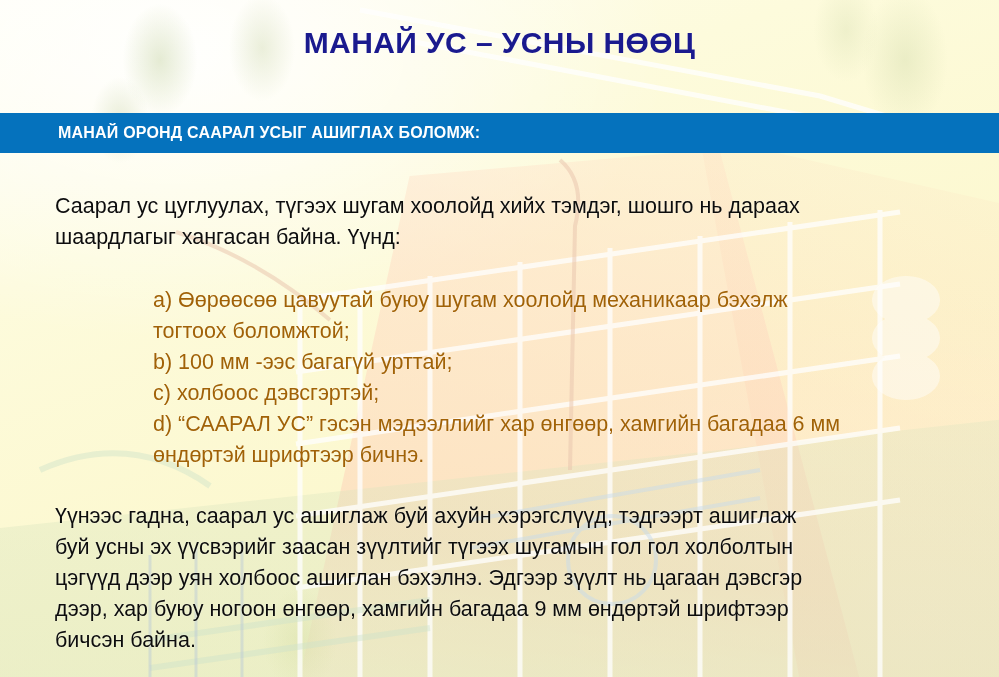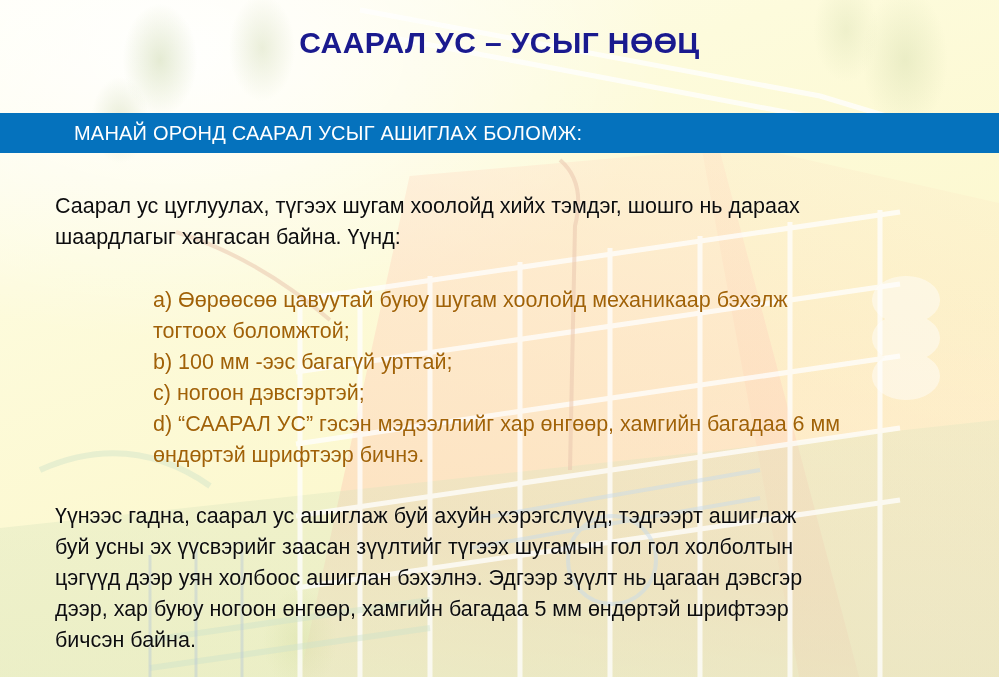--- a/index.html
+++ b/index.html
@@ -75,24 +75,24 @@
     position: absolute;
     left: 0;
     top: 113px;
     width: 999px;
     height: 40px;
     background: #0572bd;
     display: flex;
     align-items: center;
   }
   #banner-text {
-    margin-left: 74px;
+    margin-left: 58px;
     color: #ffffff;
-    font-size: 20px;
-    font-weight: normal;
+    font-size: 16px;
+    font-weight: bold;
     letter-spacing: 0.2px;
     white-space: nowrap;
   }
 
   
   #body {
     position: absolute;
     left: 0;
     top: 191px;
     width: 886px;
@@ -159,37 +159,37 @@
       <g stroke="#cfe2c9" stroke-width="6" fill="none" opacity="0.45">
         <path d="M40 470 Q130 430 210 486"></path>
         <path d="M150 640 L430 600 M150 668 L430 628"></path>
       </g>
       <g stroke="#b8c7d8" stroke-width="3" fill="none" opacity="0.45">
         <path d="M150 555 L150 677 M196 548 L196 677 M242 541 L242 677"></path>
       </g>
     </svg>
   </div>
 
-  <div id="slide-title">СААРАЛ УС – УСЫГ НӨӨЦ</div>
+  <div id="slide-title">МАНАЙ УС – УСНЫ НӨӨЦ</div>
 
   <div id="banner">
     <span id="banner-text">МАНАЙ ОРОНД СААРАЛ УСЫГ АШИГЛАХ БОЛОМЖ:</span>
   </div>
 
   <div id="body">
 
     <p class="para" id="intro-paragraph">Саарал ус цуглуулах, түгээх шугам хоолойд хийх тэмдэг, шошго нь дараах шаардлагыг хангасан байна. Үүнд:</p>
 
     <div class="gap-a"></div>
 
     <ul id="requirements-list">
       <li>a) Өөрөөсөө цавуутай буюу шугам хоолойд механикаар бэхэлж тогтоох боломжтой;</li>
       <li>b) 100 мм -ээс багагүй урттай;</li>
-      <li>c) ногоон дэвсгэртэй;</li>
+      <li>c) холбоос дэвсгэртэй;</li>
       <li>d) “СААРАЛ УС” гэсэн мэдээллийг хар өнгөөр, хамгийн багадаа 6 мм өндөртэй шрифтээр бичнэ.</li>
     </ul>
 
     <div class="gap-b"></div>
 
-    <p class="para" id="closing-paragraph">Үүнээс гадна, саарал ус ашиглаж буй ахуйн хэрэгслүүд, тэдгээрт ашиглаж буй усны эх үүсвэрийг заасан зүүлтийг түгээх шугамын гол гол холболтын цэгүүд дээр уян холбоос ашиглан бэхэлнэ. Эдгээр зүүлт нь цагаан дэвсгэр дээр, хар буюу ногоон өнгөөр, хамгийн багадаа 5 мм өндөртэй шрифтээр бичсэн байна.</p>
+    <p class="para" id="closing-paragraph">Үүнээс гадна, саарал ус ашиглаж буй ахуйн хэрэгслүүд, тэдгээрт ашиглаж буй усны эх үүсвэрийг заасан зүүлтийг түгээх шугамын гол гол холболтын цэгүүд дээр уян холбоос ашиглан бэхэлнэ. Эдгээр зүүлт нь цагаан дэвсгэр дээр, хар буюу ногоон өнгөөр, хамгийн багадаа 9 мм өндөртэй шрифтээр бичсэн байна.</p>
   </div>
 
 </div>
 
 </body></html>

